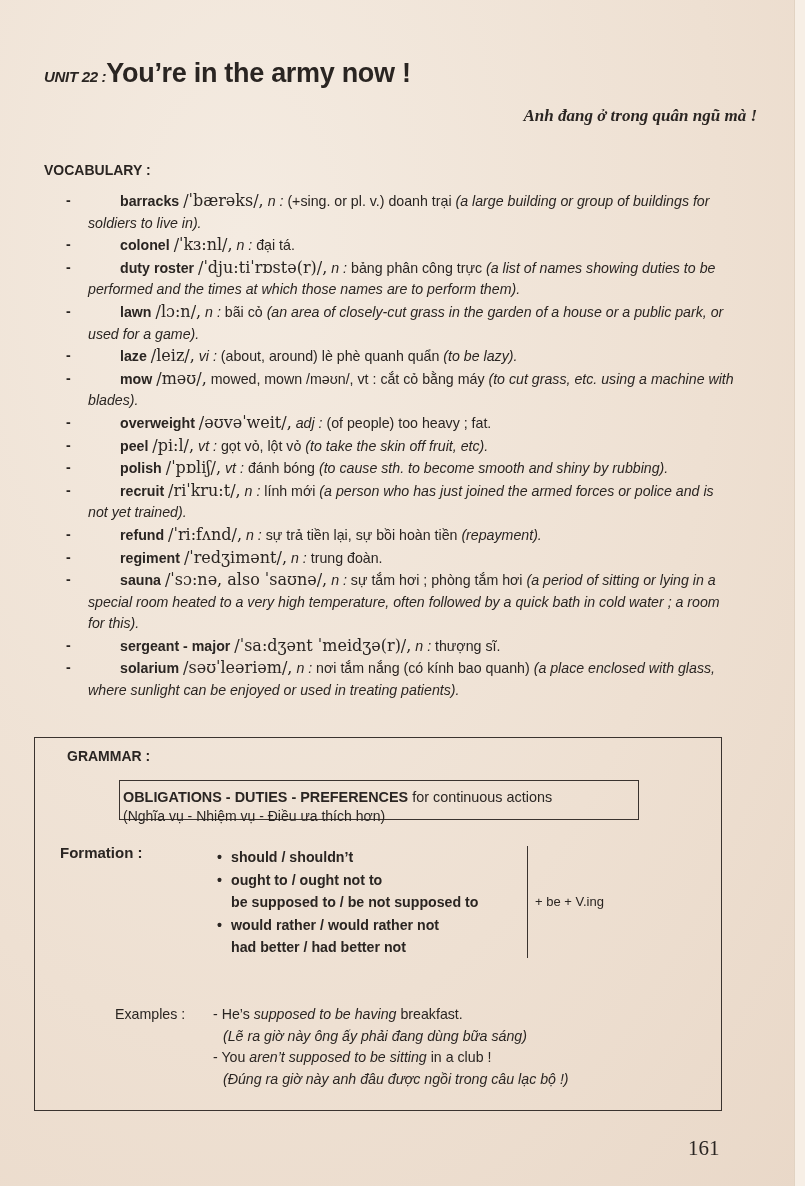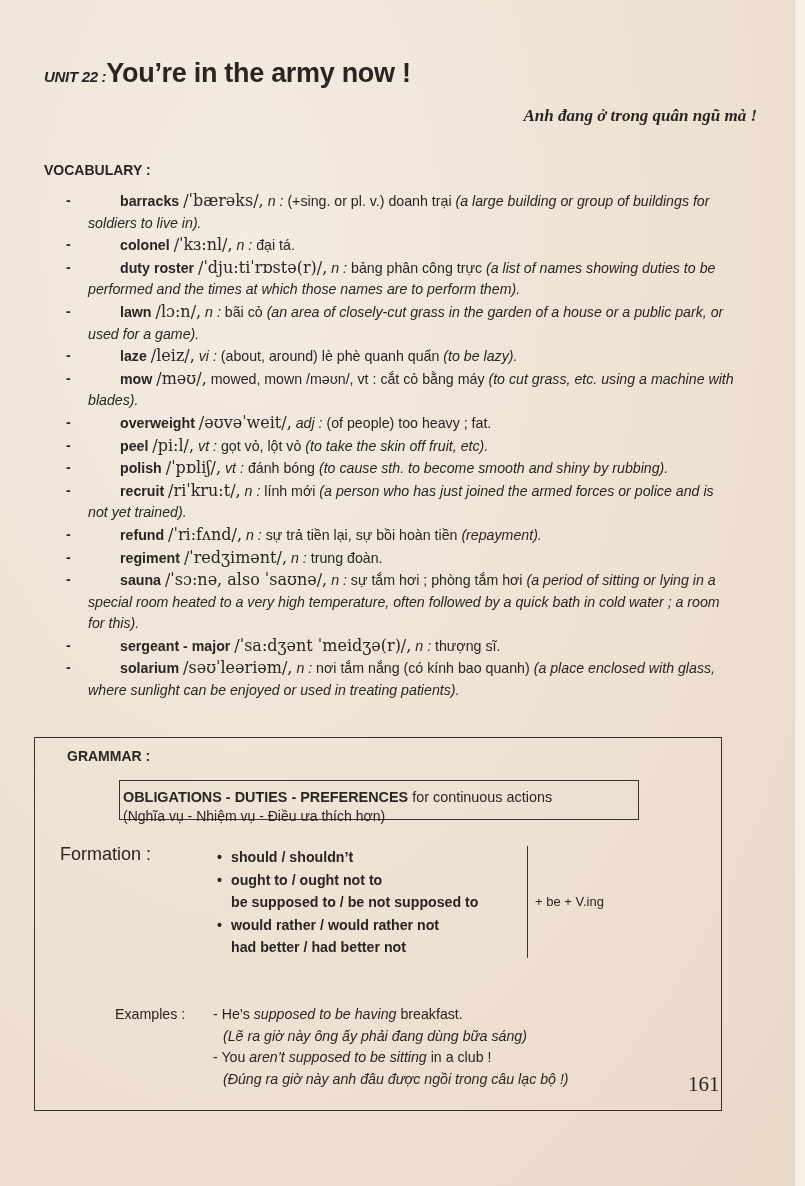--- a/index.html
+++ b/index.html
@@ -22,33 +22,33 @@
   .vocab-item .dash { position:absolute; left:2px; top:0; font-weight:bold; }
   .vocab-item b { font-weight:bold;margin-left:32px; }
   .vocab-item i { font-style:italic; }
   .ipa { font-family:"DejaVu Serif", serif; font-size:16px; }
   .grammar-box { position:absolute; left:34px; top:737px; width:686px; height:372px; border:1px solid #3a332f; }
   .grammar-box .section-heading { left:32px; top:10px; }
   .ob-box { position:absolute; left:84px; top:42px; width:520px; height:40px; border:1px solid #3a332f; padding:8px 0 0 3px; box-sizing:border-box; }
   .ob-line1 { font-size:14.4px; }
   .ob-line1 b { font-weight:bold; }
   .ob-line2 { font-size:14px; margin-top:3px; }
-  .formation-label { position:absolute; left:25px; top:106px; font-weight:normal; font-size:18px; }
+  .formation-label { position:absolute; left:25px; top:106px; font-weight:bold; font-size:15px; }
   .form-list { position:absolute; left:182px; top:108px; margin:0; padding:0; list-style:none; }
   .form-item { font-weight:bold; font-size:14.2px; line-height:22.5px; white-space:nowrap; }
   .form-item .bullet { display:inline-block; width:14px; }
   .vbar { position:absolute; left:492px; top:108px; width:1px; height:112px; background:#3a332f; }
   .vplus { position:absolute; left:500px; top:156px; font-size:13px; }
   .note { position:absolute; left:25px; top:222px; width:640px; font-size:14.2px; line-height:21.5px; }
   .note .indent { padding-left:28px; }
   .examples { position:absolute; left:80px; top:266px; font-size:14.2px; line-height:21.5px; }
   .ex-label { position:absolute; left:0; top:0; white-space:nowrap; }
   .ex-list { position:absolute; left:98px; top:0; white-space:nowrap; }
   .ex-trans { padding-left:10px; font-style:italic; }
-  .page-number { position:absolute; left:688px; top:1072px; font-family:"Liberation Serif", serif; font-size:21px; }
+  .page-number { position:absolute; left:688px; top:1136px; font-family:"Liberation Serif", serif; font-size:21px; }
 </style>
 </head>
 <body>
 
 <div class="page-edge"></div>
 
 <div class="unit-head">
   <span class="unit-label">UNIT 22 :</span>
   <span class="unit-title">You’re in the army now !</span>
 </div>

